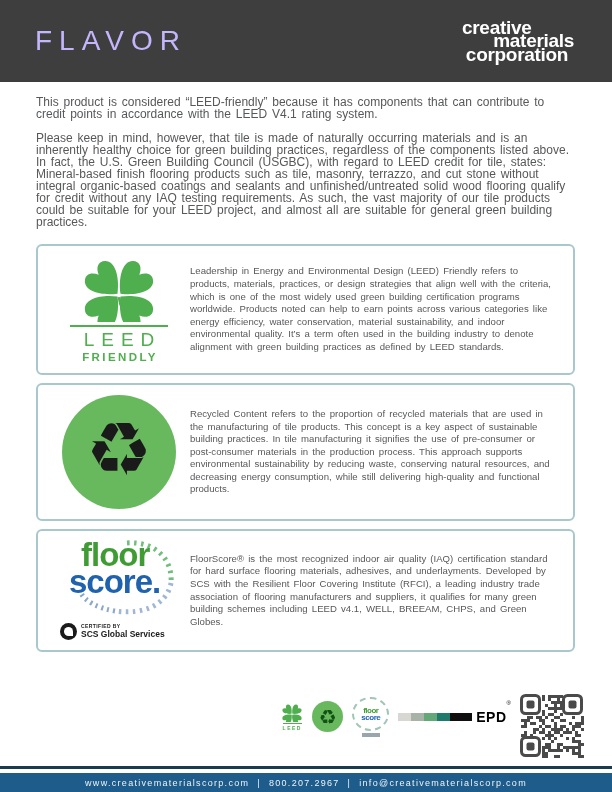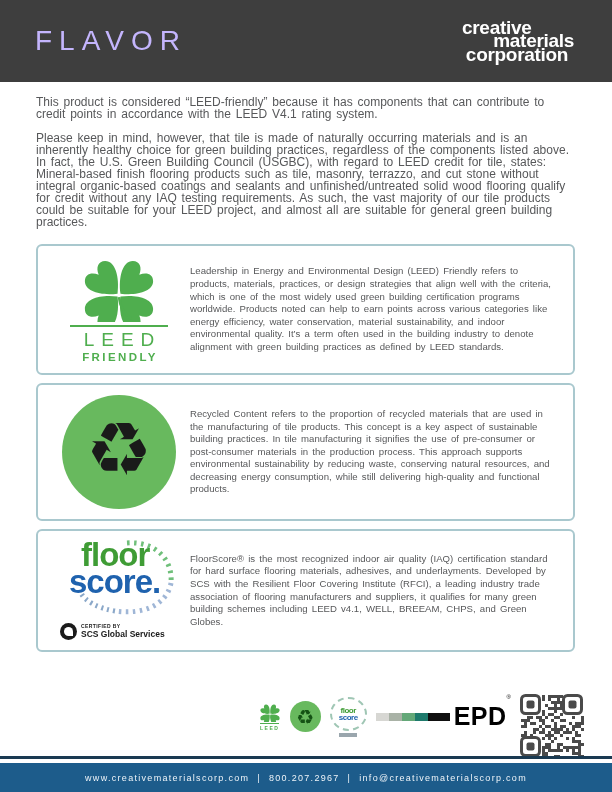--- a/index.html
+++ b/index.html
@@ -73,29 +73,29 @@
   .mini-fs{width:37px;height:34px;border:2px dashed #9fc6b4;border-radius:50%;
            display:flex;flex-direction:column;align-items:center;justify-content:center;
            font-weight:bold;letter-spacing:-0.5px;line-height:7px;}
   .mini-fs .w1{color:var(--floor-green);font-size:8px;}
   .mini-fs .w2{color:var(--score-blue);font-size:8px;}
   .mini-fs-smudge{width:18px;height:4px;background:#9aa6ad;margin:2px auto 0;}
   .epd-logo{display:flex;align-items:center;gap:4px;}
   .epd-bar{display:flex;height:8px;}
   .epd-bar .seg{width:13px;height:8px;}
   .epd-bar .seg:last-child{width:22px;}
-  .epd-word{font-size:25px;font-weight:bold;color:#000;letter-spacing:0.5px;}
+  .epd-word{font-size:14px;font-weight:bold;color:#000;letter-spacing:0.5px;}
   .epd-reg{font-size:6px;color:#000;vertical-align:top;position:relative;top:-8px;}
   
   .qr{width:65px;height:65px;background:#fff;position:relative;}
   
   .footer{position:absolute;left:0;right:0;bottom:0;}
   .footer-rule{height:3px;background:var(--footer-line);}
   .footer-gap{height:4px;background:#fff;}
-  .footer-bar{height:29px;background:var(--footer-bar);display:flex;align-items:center;
+  .footer-bar{height:19px;background:var(--footer-bar);display:flex;align-items:center;
               justify-content:center;color:#eef4f9;font-size:9px;letter-spacing:1.3px;gap:8px;}
   .footer-bar a{color:#eef4f9;text-decoration:none;}
   .hidden-defs{position:absolute;width:0;height:0;overflow:hidden;}
 </style>
 </head>
 <body>
 
 <svg class="hidden-defs" xmlns="http://www.w3.org/2000/svg">
   <symbol id="clover-symbol" viewBox="-38 -38 76 64">
     <g fill="currentColor">

